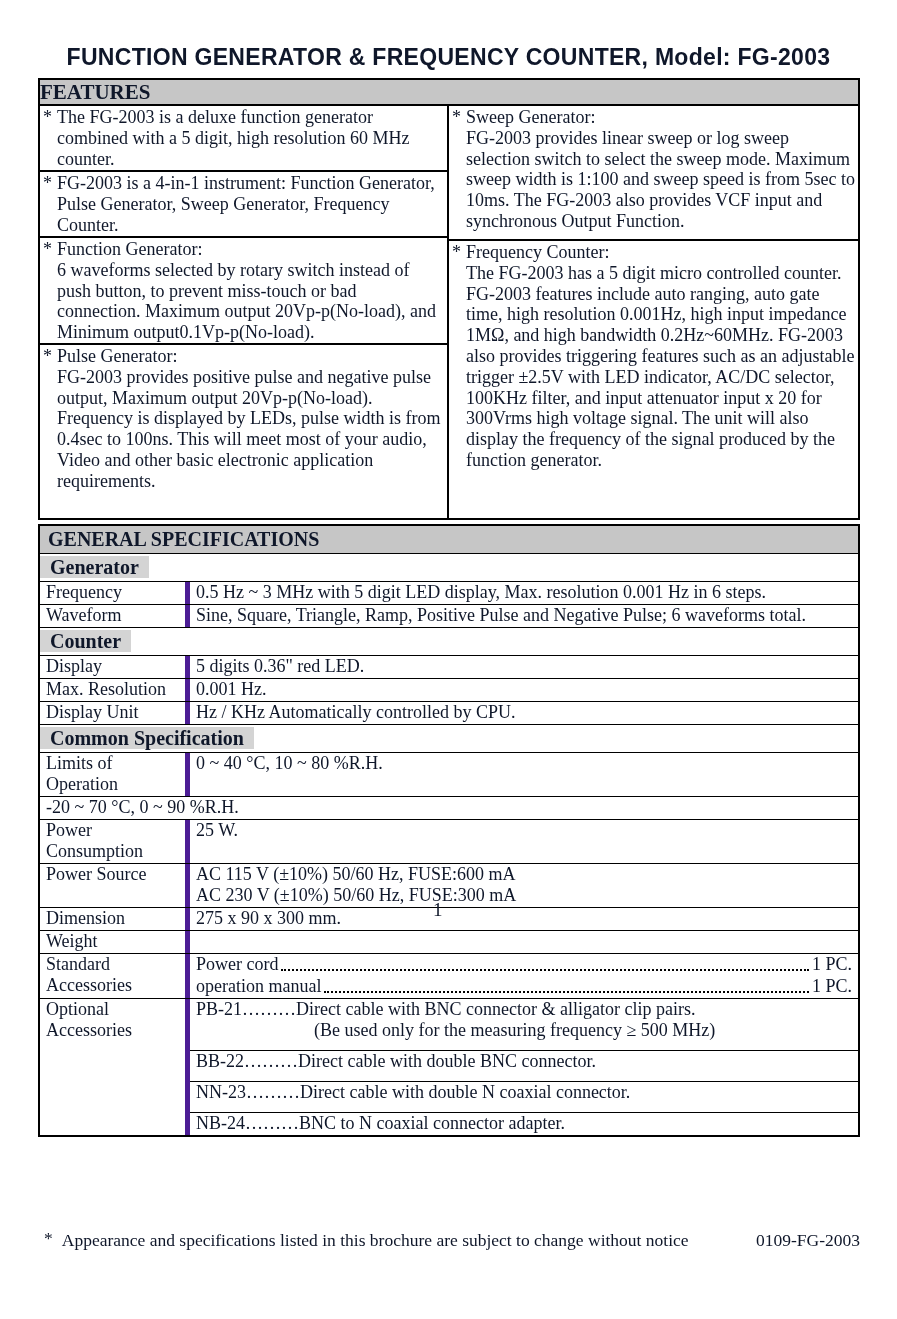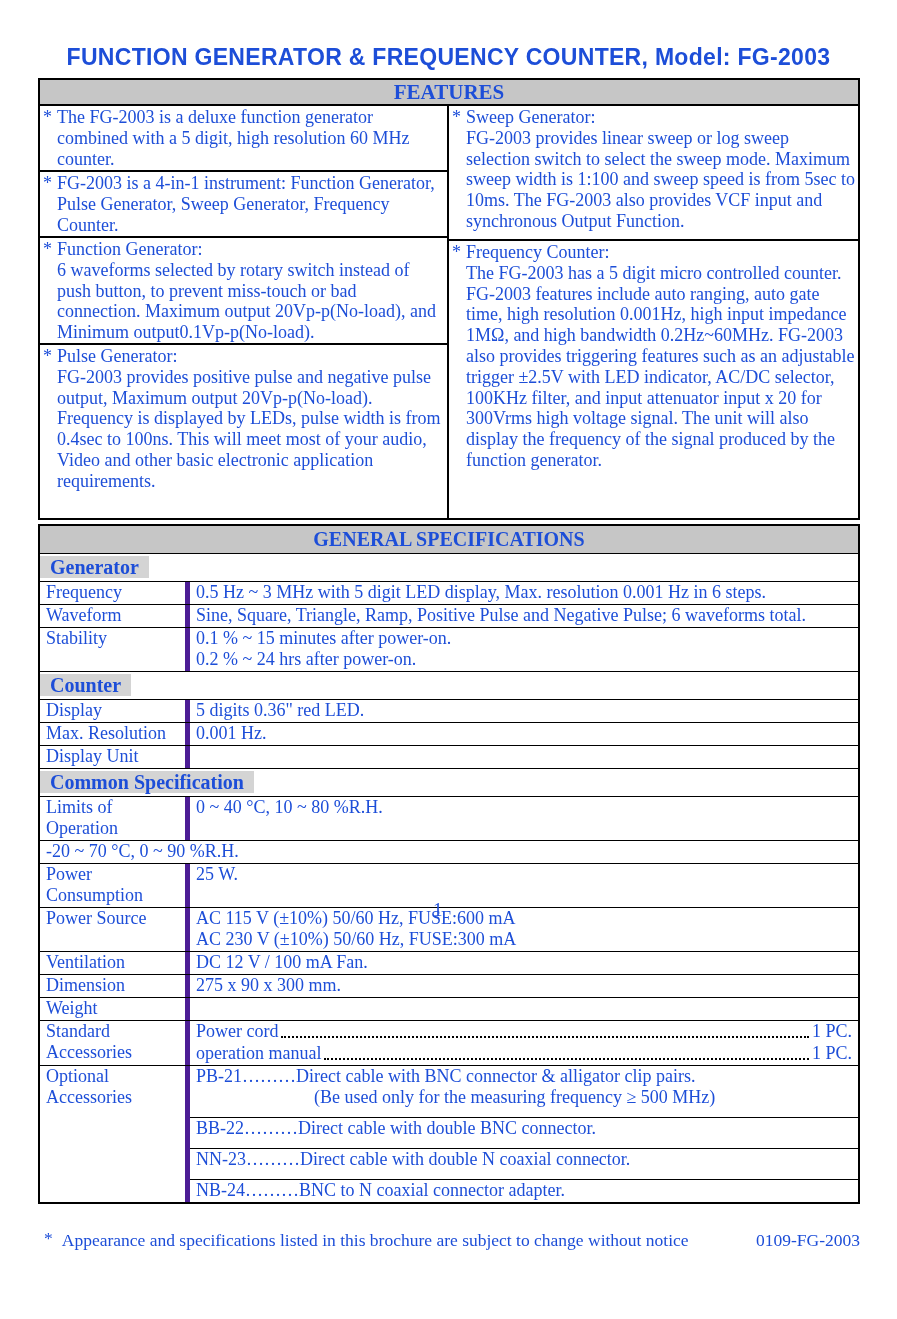--- a/index.html
+++ b/index.html
@@ -1,37 +1,37 @@
 <!DOCTYPE html>
 <html><head>
 <meta charset="utf-8">
 <style>
   html, body { margin:0; padding:0; background:#ffffff; }
   .page {
     position:relative; width:897px; height:1319px; margin:0 auto;
-    background:#ffffff; color:#1d4ed8;
+    background:#ffffff; color:#0f172a;
     font-family:"Liberation Serif", serif;
     overflow:hidden;
   }
 
   
   .doc-title {
     position:absolute; top:44px; left:0; width:100%;
     text-align:center;
     font-family:"Liberation Sans", sans-serif;
     font-weight:bold; font-size:23px; letter-spacing:0.3px;
   }
 
   
   .features-table {
     position:absolute; top:78px; left:38px; width:822px;
     border:2px solid #000; box-sizing:border-box;
   }
   .bar-header {
-    background:#c6c6c6; text-align:center; font-weight:bold;
+    background:#c6c6c6; font-weight:bold;
     font-size:21px; line-height:24px;
   }
   .features-table .bar-header { border-bottom:2px solid #000; }
   .features-cols { display:flex; height:412px; }
   .fcol { width:50%; display:flex; flex-direction:column; box-sizing:border-box; }
   .fcol-left { border-right:2px solid #000; }
   .fcell {
     display:flex; padding:1px 3px; overflow:hidden; box-sizing:border-box;
     font-size:18px; line-height:20.8px;
   }
@@ -44,21 +44,21 @@
   .fcol-left .fcell:nth-child(4){ flex:1; }
   .fcol-right .fcell:nth-child(1){ height:133px; }
   .fcol-right .fcell:nth-child(2){ flex:1; }
 
   
   .specs-table {
     position:absolute; top:524px; left:38px; width:822px;
     border:2px solid #000; box-sizing:border-box;
     font-size:18px; line-height:21px;
   }
-  .specs-table .bar-header { font-size:20px; line-height:25px; padding:1px 14px; }
+  .specs-table .bar-header { font-size:20px; line-height:25px; padding:1px 8px; }
   .sec-row {
     text-align:left; font-weight:bold; font-size:20px; line-height:25px;
     padding:1px 0; border-top:1px solid #000;
   }
   .sec-hl { background:#d4d4d4; padding:0 10px; }
   .spec-row { display:flex; border-top:1px solid #000; align-items:stretch; }
   .spec-label {
     flex:0 0 150px; width:150px; box-sizing:border-box;
     border-right:5px solid #4c1d95; padding:0 4px 1px 6px;
   }
@@ -135,42 +135,38 @@
           <div class="spec-value">
             <div class="val-text">0.5 Hz ~ 3 MHz with 5 digit LED display, Max. resolution 0.001 Hz in 6 steps.</div>
           </div>
         </div>
         <div class="spec-row">
           <div class="spec-label">Waveform</div>
           <div class="spec-value">
             <div class="val-text">Sine, Square, Triangle, Ramp, Positive Pulse and Negative Pulse; 6 waveforms total.</div>
           </div>
         </div>
-        <div class="spec-row">
-          <div class="spec-label">Stability</div>
-          <div class="spec-value">
-            <div class="val-text">0.1 % ~ 15 minutes after power-on.
-0.2 % ~ 24 hrs after power-on.</div>
-          </div>
-        </div>
         <div class="sec-row"><span class="sec-hl">Counter</span></div>
         <div class="spec-row">
           <div class="spec-label">Display</div>
           <div class="spec-value">
             <div class="val-text">5 digits 0.36" red LED.</div>
           </div>
         </div>
         <div class="spec-row">
           <div class="spec-label">Max. Resolution</div>
           <div class="spec-value">
             <div class="val-text">0.001 Hz.</div>
           </div>
         </div>
         <div class="spec-row">
           <div class="spec-label">Display Unit</div>
+          <div class="spec-value">
+            <div class="val-text">Hz / KHz Automatically controlled by CPU.</div>
+          </div>
         </div>
         <div class="sec-row"><span class="sec-hl">Common Specification</span></div>
         <div class="spec-row">
           <div class="spec-label">Limits of Operation</div>
           <div class="spec-value">
             <div class="val-text">0 ~ 40 °C, 10 ~ 80 %R.H.</div>
           </div>
         </div>
         <div class="spec-row">
           <div class="spec-value">
@@ -181,26 +177,20 @@
           <div class="spec-label">Power Consumption</div>
           <div class="spec-value">
             <div class="val-text">25 W.</div>
           </div>
         </div>
         <div class="spec-row">
           <div class="spec-label">Power Source</div>
           <div class="spec-value">
             <div class="val-text">AC 115 V (±10%) 50/60 Hz, FUSE:600 mA
 AC 230 V (±10%) 50/60 Hz, FUSE:300 mA</div>
-          </div>
-        </div>
-        <div class="spec-row">
-          <div class="spec-label">Ventilation</div>
-          <div class="spec-value">
-            <div class="val-text">DC 12 V / 100 mA Fan.</div>
           </div>
         </div>
         <div class="spec-row">
           <div class="spec-label">Dimension</div>
           <div class="spec-value">
             <div class="val-text">275 x 90 x 300 mm.</div>
           </div>
         </div>
         <div class="spec-row">
           <div class="spec-label">Weight</div>

